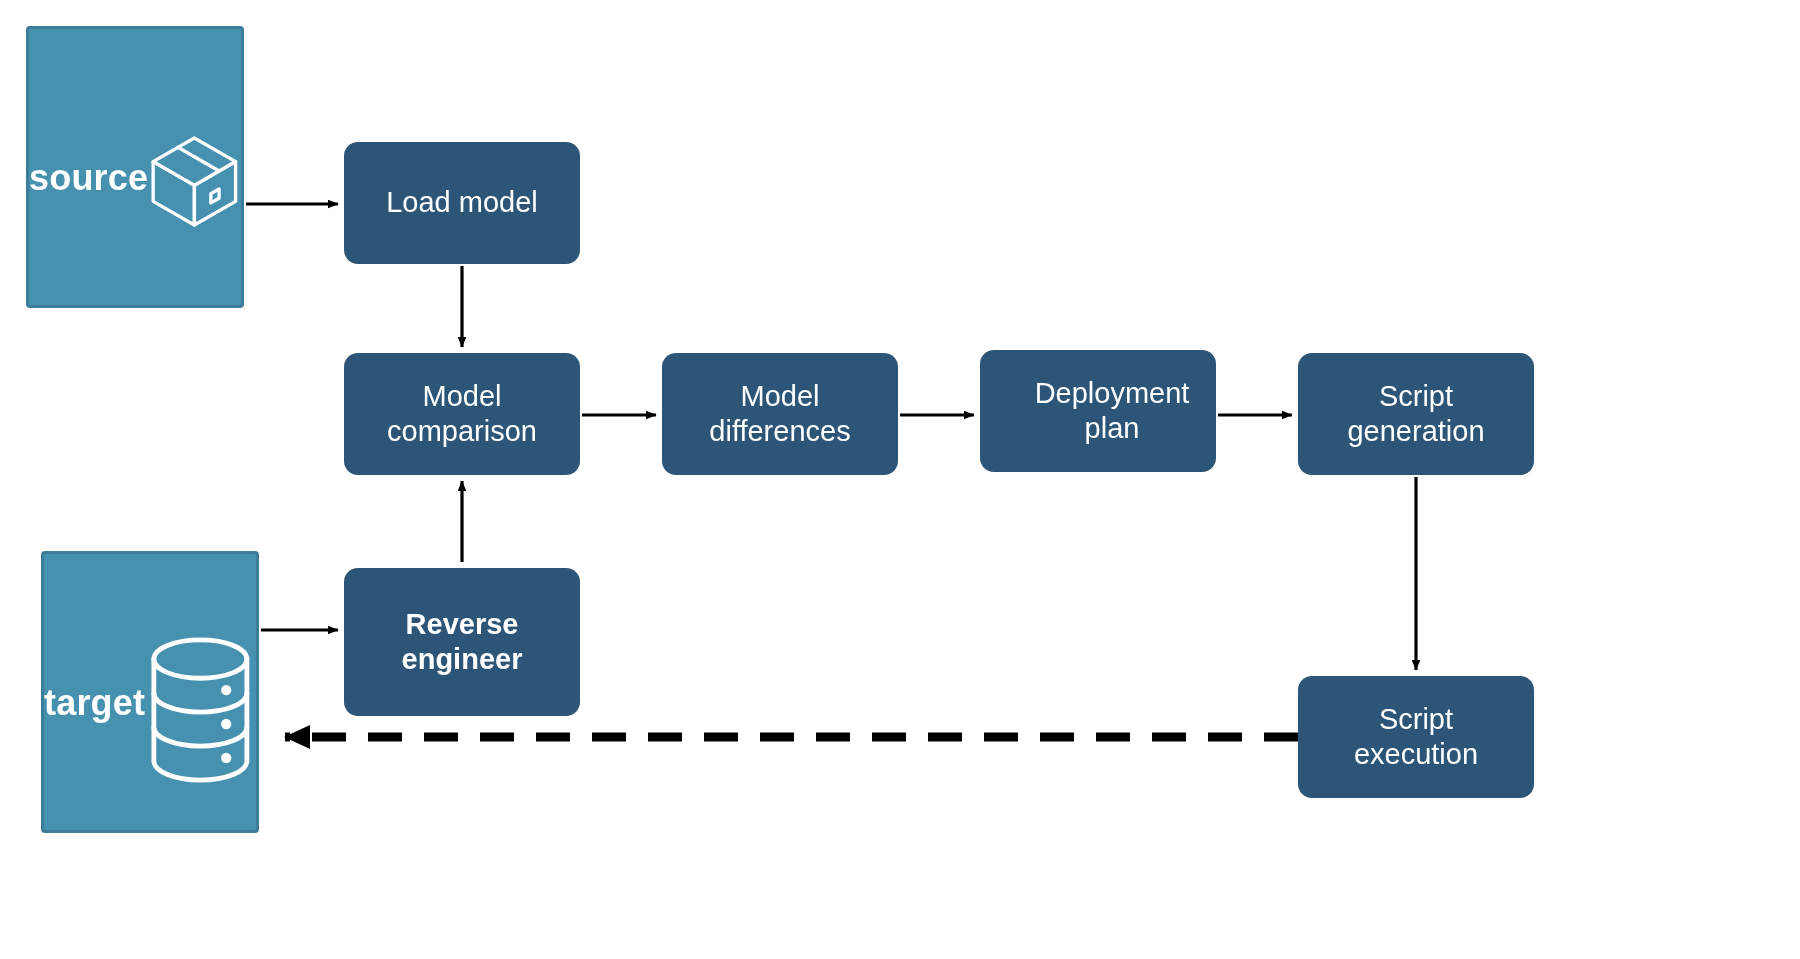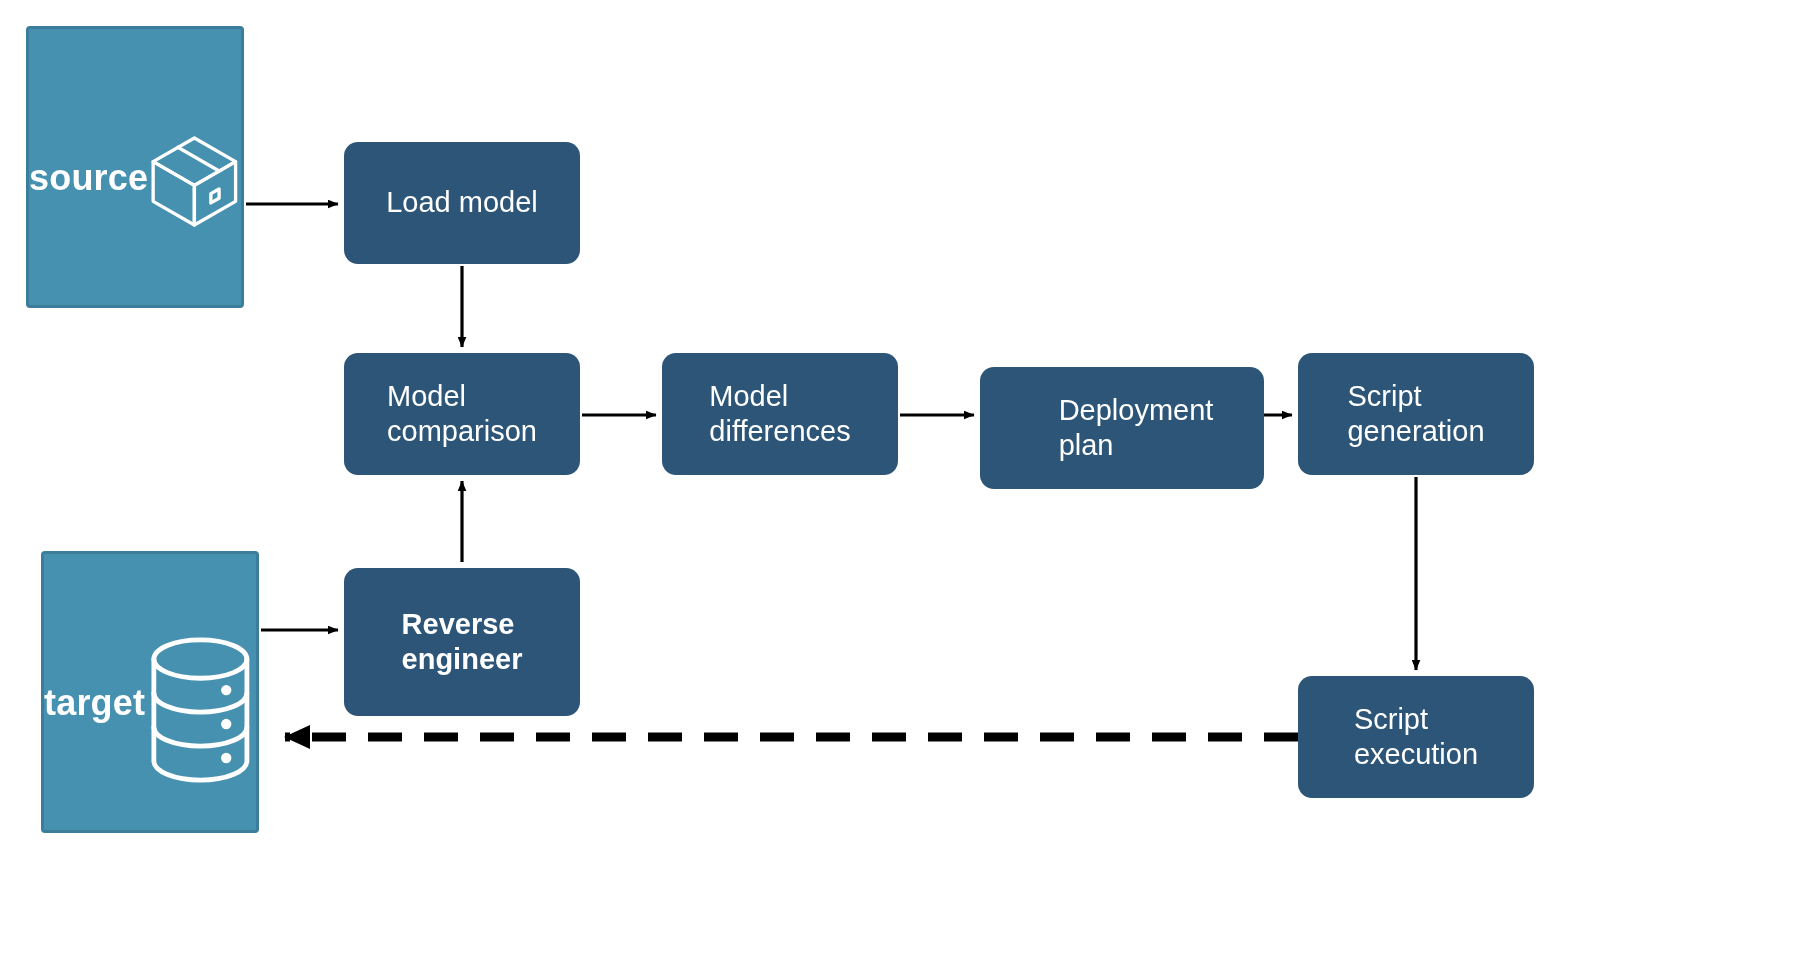--- a/index.html
+++ b/index.html
@@ -42,21 +42,21 @@
     display: block;
   }
   .proc {
     position: absolute;
     background: #2c5577;
     border-radius: 14px;
     box-sizing: border-box;
     display: flex;
     align-items: center;
     justify-content: center;
-    text-align: left;
+    text-align: center;
     color: #ffffff;
     font-size: 29px;
     line-height: 1.22;
     padding: 4px 10px;
   }
   .proc span {
     display: block;
     white-space: pre-line;
   }
   svg.edges {
@@ -147,21 +147,21 @@
   <div class="proc" style="left:344px; top:353px; width:236px; height:122px;">
     <span>Model
 comparison</span>
   </div>
 
   <div class="proc" style="left:662px; top:353px; width:236px; height:122px;">
     <span>Model
 differences</span>
   </div>
 
-  <div class="proc" style="left:980px; top:367px; width:284px; height:122px;padding-left:38px;">
+  <div class="proc" style="left:980px; top:350px; width:236px; height:122px;padding-left:38px;">
     <span>Deployment
 plan</span>
   </div>
 
   <div class="proc" style="left:1298px; top:353px; width:236px; height:122px;">
     <span>Script
 generation</span>
   </div>
 
   <div class="proc" style="left:344px; top:568px; width:236px; height:148px;font-weight:bold;">

